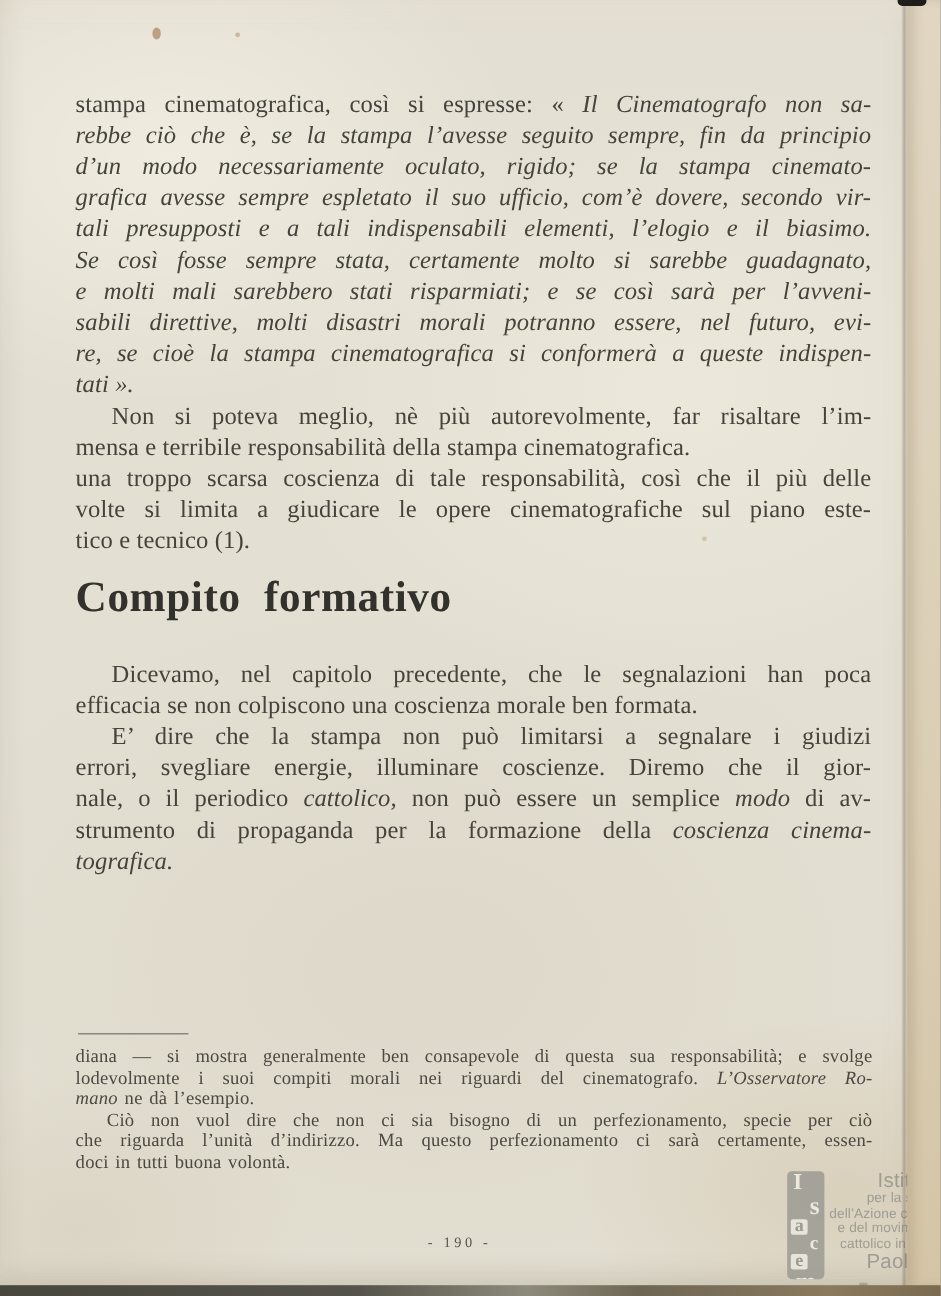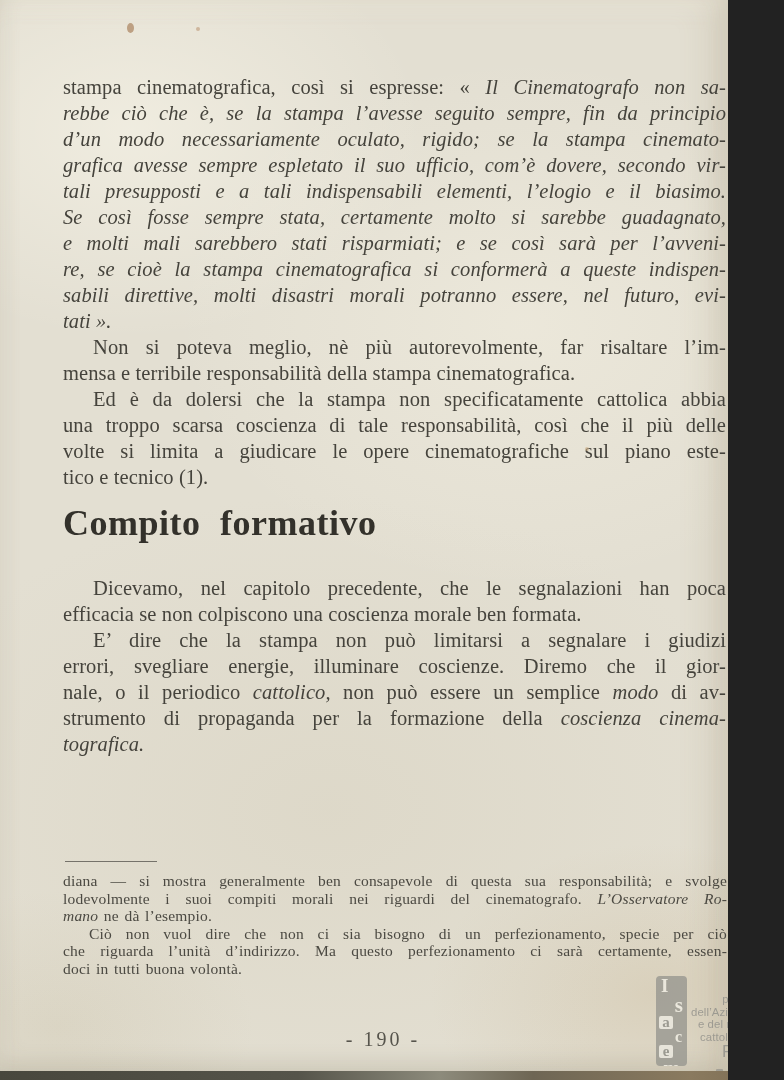--- a/index.html
+++ b/index.html
@@ -1,17 +1,17 @@
 <!DOCTYPE html>
 <html><head>
 <meta charset="utf-8">
 <style>
   html,body{margin:0;padding:0;background:#222;}
   .photo{
-    position:relative;width:728px;height:1080px;overflow:hidden;
+    position:relative;width:784px;height:1080px;overflow:hidden;
     font-family:"Liberation Serif","DejaVu Serif",serif;
     background-color:#e3dfd2;
     background-image:
       radial-gradient(ellipse 420px 300px at 18% 12%, rgba(255,252,240,.45), rgba(255,252,240,0) 70%),
       radial-gradient(ellipse 500px 380px at 72% 30%, rgba(248,244,230,.4), rgba(248,244,230,0) 70%),
       radial-gradient(ellipse 600px 420px at 45% 75%, rgba(216,210,192,.5), rgba(216,210,192,0) 75%),
       radial-gradient(ellipse 300px 200px at 90% 92%, rgba(205,190,160,.45), rgba(205,190,160,0) 75%),
       radial-gradient(ellipse 260px 180px at 8% 95%, rgba(210,203,182,.5), rgba(210,203,182,0) 75%);
     box-shadow: inset 0 -16px 22px rgba(95,85,60,.14), inset -24px 0 28px rgba(125,105,70,.10), inset 0 10px 18px rgba(255,252,240,.25);
     text-decoration: underline;
@@ -25,21 +25,21 @@
   .it{font-style:italic;}
   h1.sec{font-size:36px;line-height:40px;font-weight:700;color:#33312b;margin:13px 0 32px 0;
     word-spacing:10px;letter-spacing:.5px;}
   
   .footnote-sep{position:absolute;left:65px;top:861px;width:92px;height:1px;background:#75726a;}
   .footnote{position:absolute;left:63px;top:872px;width:664px;color:#4b4942;
     font-size:15.5px;line-height:17.6px;letter-spacing:.2px;word-spacing:1.5px;}
   .footnote .ln.first-indent{text-indent:26px;}
   
   .pagenum{position:absolute;left:63px;top:1028px;width:640px;text-align:center;
-    font-size:20px;letter-spacing:3px;color:#56544c;}
+    font-size:12px;letter-spacing:3px;color:#56544c;}
   
   .right-strip{position:absolute;left:756px;top:0;width:28px;height:1072px;
     background:linear-gradient(180deg,#e0d6c2 0%,#dbcfb6 55%,#d4c5a6 100%);
     box-shadow:inset 6px 0 8px rgba(120,100,70,.18);}
   .crease{position:absolute;left:751px;top:0;width:5px;height:1072px;
     background:linear-gradient(90deg,rgba(110,95,70,0) 0%,rgba(110,95,70,.38) 50%,rgba(150,130,100,.15) 100%);}
   .notch{position:absolute;left:748px;top:0;width:24px;height:5px;background:#1e1d19;border-radius:0 0 4px 4px;}
   .bottom-strip{position:absolute;left:0;bottom:0;width:784px;height:9px;
     background:linear-gradient(90deg,#48473d 0%,#55544a 38%,#8d8b7c 56%,#6e6654 68%,#8a7a5f 88%,#7a6a50 100%);}
   .speck{position:absolute;border-radius:50%;}
@@ -72,26 +72,25 @@
 
   <div class="text-col">
     <div id="body-top">
         <div class="ln"><span>stampa cinematografica, così si espresse: « </span><span class="it">Il Cinematografo non sa-</span></div>
         <div class="ln"><span class="it">rebbe ciò che è, se la stampa l’avesse seguito sempre, fin da principio</span></div>
         <div class="ln"><span class="it">d’un modo necessariamente oculato, rigido; se la stampa cinemato-</span></div>
         <div class="ln"><span class="it">grafica avesse sempre espletato il suo ufficio, com’è dovere, secondo vir-</span></div>
         <div class="ln"><span class="it">tali presupposti e a tali indispensabili elementi, l’elogio e il biasimo.</span></div>
         <div class="ln"><span class="it">Se così fosse sempre stata, certamente molto si sarebbe guadagnato,</span></div>
         <div class="ln"><span class="it">e molti mali sarebbero stati risparmiati; e se così sarà per l’avveni-</span></div>
+        <div class="ln"><span class="it">sabili direttive, molti disastri morali potranno essere, nel futuro, evi-</span></div>
         <div class="ln"><span class="it">re, se cioè la stampa cinematografica si conformerà a queste indispen-</span></div>
-        <div class="ln"><span class="it">sabili direttive, molti disastri morali potranno essere, nel futuro, evi-</span></div>
         <div class="ln last"><span class="it">tati ».</span></div>
         <div class="ln first-indent"><span>Non si poteva meglio, nè più autorevolmente, far risaltare l’im-</span></div>
         <div class="ln last"><span>mensa e terribile responsabilità della stampa cinematografica.</span></div>
-        <div class="ln first-indent"><span>Ed è da dolersi che la stampa non specificatamente cattolica abbia</span></div>
         <div class="ln"><span>una troppo scarsa coscienza di tale responsabilità, così che il più delle</span></div>
         <div class="ln"><span>volte si limita a giudicare le opere cinematografiche sul piano este-</span></div>
         <div class="ln last"><span>tico e tecnico (1).</span></div>
       </div>
     <h1 class="sec">Compito formativo</h1>
     <div id="body-bottom">
         <div class="ln first-indent"><span>Dicevamo, nel capitolo precedente, che le segnalazioni han poca</span></div>
         <div class="ln last"><span>efficacia se non colpiscono una coscienza morale ben formata.</span></div>
         <div class="ln first-indent"><span>E’ dire che la stampa non può limitarsi a segnalare i giudizi</span></div>
         <div class="ln"><span>errori, svegliare energie, illuminare coscienze. Diremo che il gior-</span></div>

